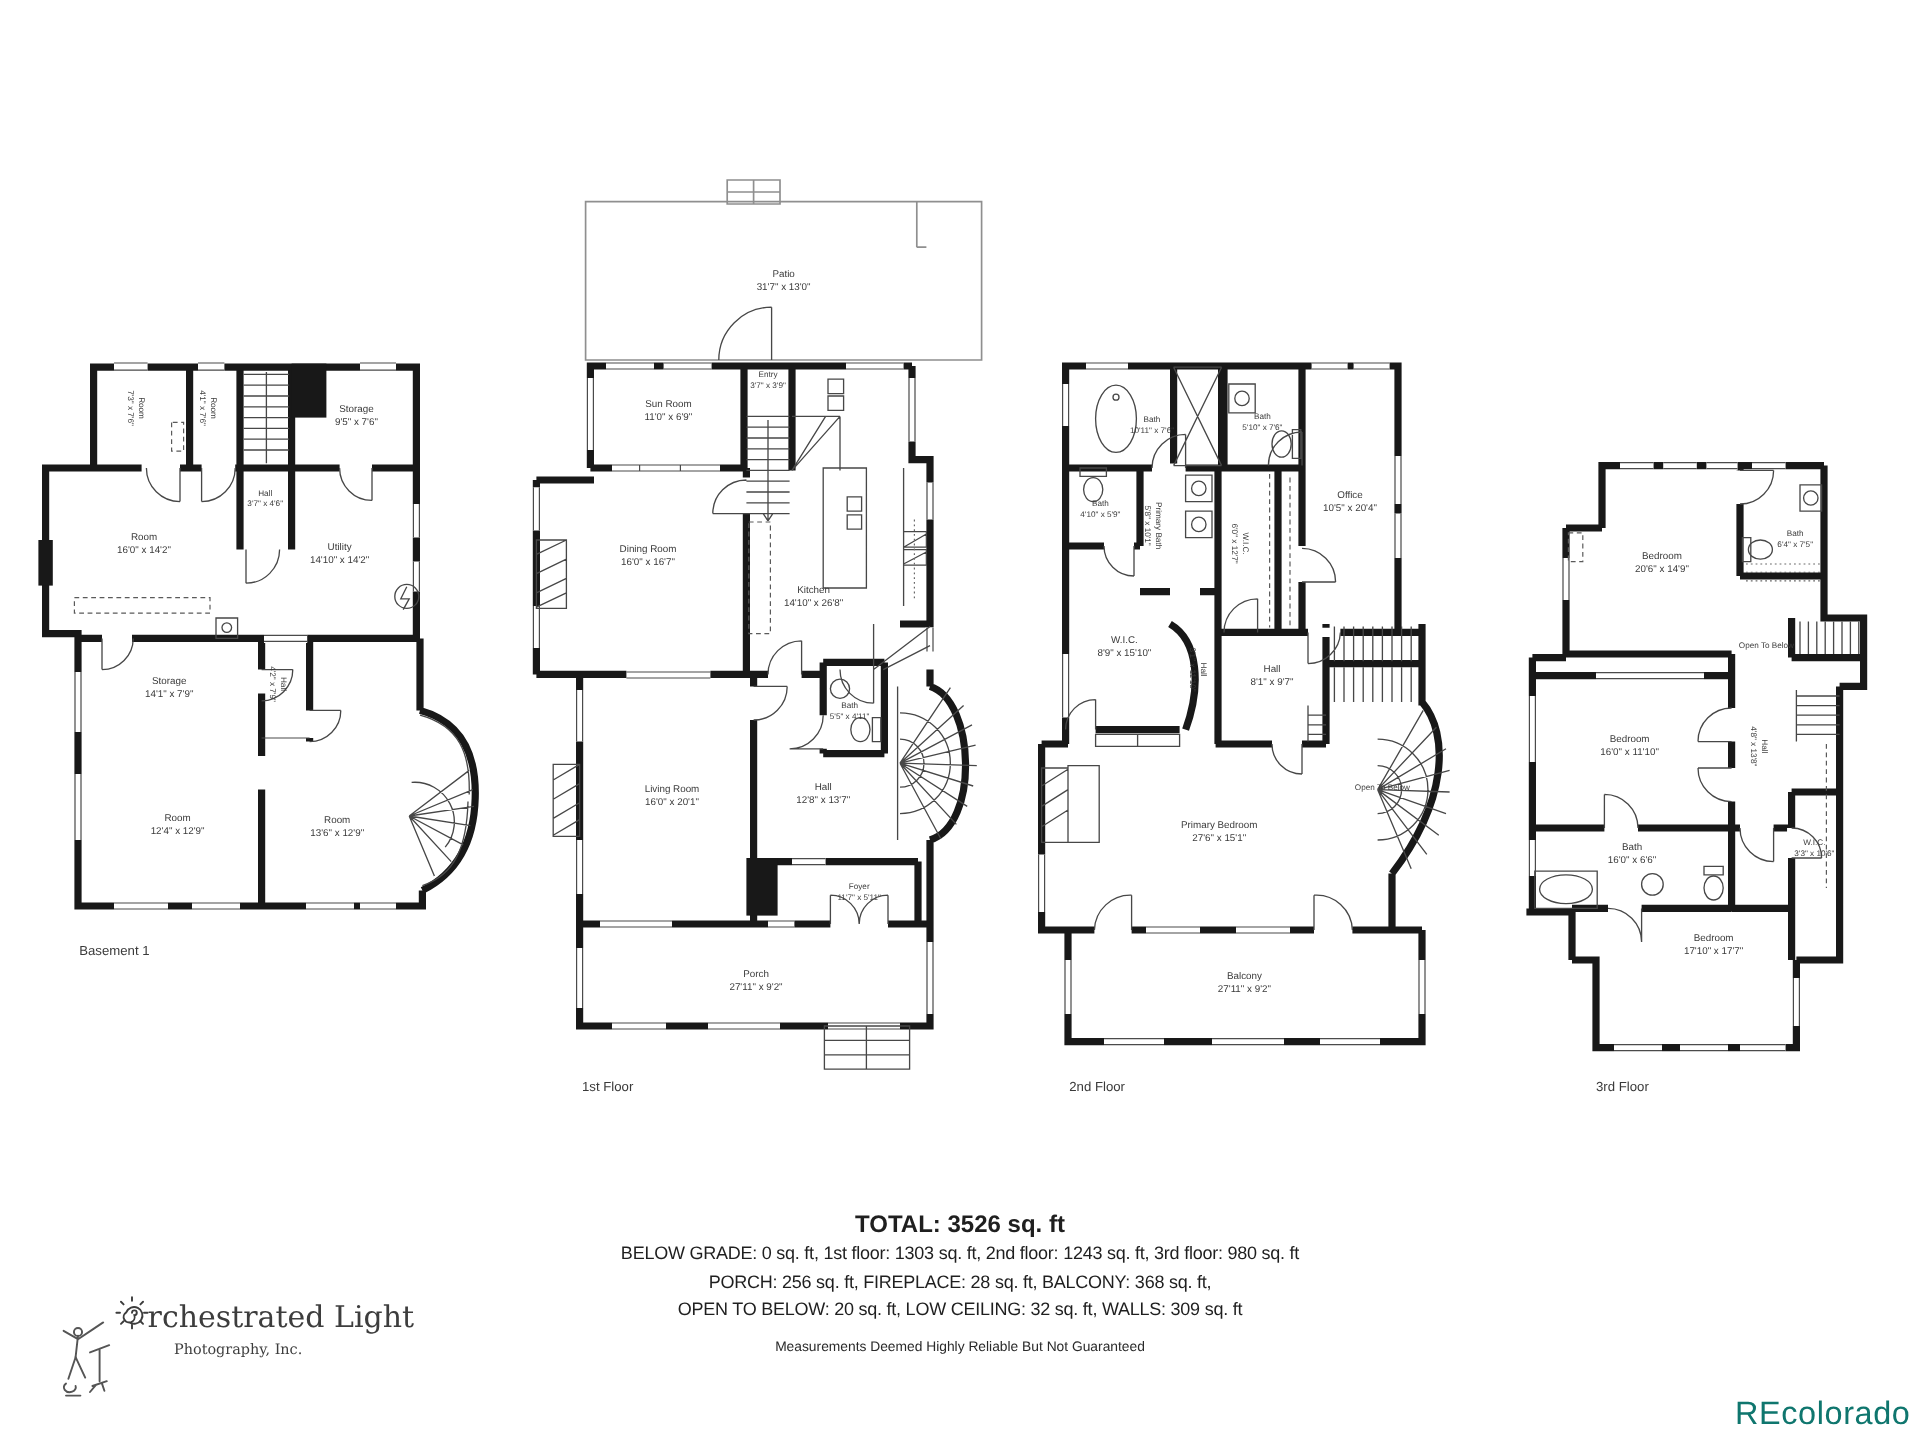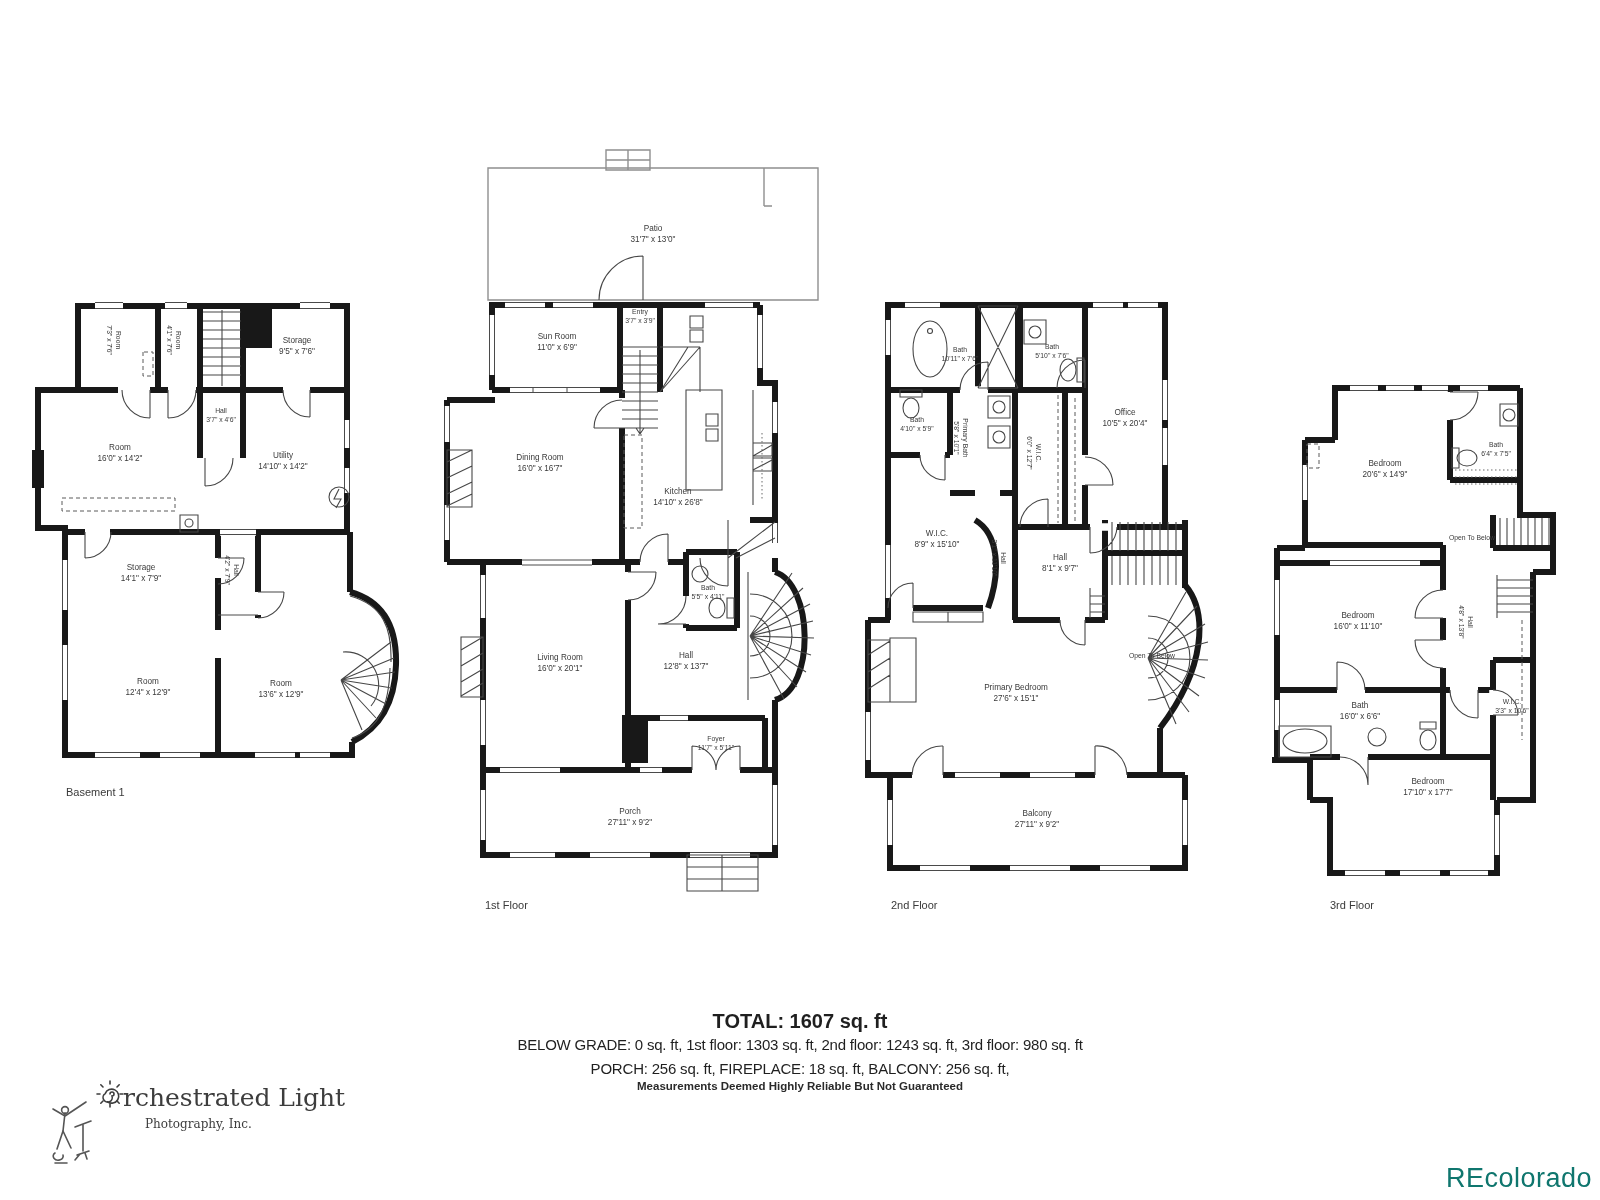--- a/index.html
+++ b/index.html
@@ -15,21 +15,21 @@
   .lt {stroke:#8f8f8f;stroke-width:1.4;fill:none;}
   .dash{stroke:#5a5a5a;stroke-width:1;fill:none;stroke-dasharray:4 3;}
   .dot {stroke:#6a6a6a;stroke-width:1;fill:none;stroke-dasharray:1.5 2.5;}
   .rm {font-family:"Liberation Sans",sans-serif;font-size:8.2px;fill:#3a3a3a;text-anchor:middle;}
   .sm {font-size:6.8px;}
   .fl {font-family:"Liberation Sans",sans-serif;font-size:11px;fill:#3a3a3a;}
   
   #summary{position:absolute;left:0;top:1009px;width:1600px;text-align:center;color:#1f1f1f;}
   #summary .total{font-size:20px;font-weight:bold;line-height:24px;}
   #summary .line{font-size:15px;line-height:23.5px;letter-spacing:-0.2px;}
-  #summary .disclaimer{font-size:11.5px;font-weight:bold;color:#2a2a2a;}
+  #summary .disclaimer{font-size:11.5px;font-weight:normal;margin-top:13px;color:#2a2a2a;}
   
   #logo{position:absolute;left:45px;top:1055px;width:300px;height:120px;color:#3d3d3d;
         font-family:"DejaVu Serif",serif;}
   #logo .l1{position:absolute;left:78px;top:28px;font-size:25px;white-space:nowrap;}
   #logo .l2{position:absolute;left:100px;top:62px;font-size:12px;white-space:nowrap;}
   #logo svg{position:absolute;}
   #sun{left:50px;top:24px;}
   #conductor{left:2px;top:46px;}
   
   #watermark{position:absolute;right:8px;top:1163px;font-size:27px;color:#0f766e;
@@ -343,23 +343,24 @@
       <tspan x="0" dy="0">W.I.C.</tspan><tspan x="0" dy="9">3'3" x 10'6"</tspan></text>
     <text class="rm" transform="translate(1360,708)">
       <tspan x="0" dy="0">Bath</tspan><tspan x="0" dy="11">16'0" x 6'6"</tspan></text>
     <text class="rm" transform="translate(1428,784)">
       <tspan x="0" dy="0">Bedroom</tspan><tspan x="0" dy="11">17'10" x 17'7"</tspan></text>
     <text class="fl" x="1330" y="909">3rd Floor</text>
   </g>
 </svg>
 
 <div id="summary">
-  <div class="total">TOTAL: 1607 sq. ft</div>
+  <div class="total">TOTAL: 3526 sq. ft</div>
   <div class="line">BELOW GRADE: 0 sq. ft, 1st floor: 1303 sq. ft, 2nd floor: 1243 sq. ft, 3rd floor: 980 sq. ft</div>
-  <div class="line">PORCH: 256 sq. ft, FIREPLACE: 18 sq. ft, BALCONY: 256 sq. ft,</div>
+  <div class="line">PORCH: 256 sq. ft, FIREPLACE: 28 sq. ft, BALCONY: 368 sq. ft,</div>
+  <div class="line">OPEN TO BELOW: 20 sq. ft, LOW CEILING: 32 sq. ft, WALLS: 309 sq. ft</div>
   <div class="disclaimer">Measurements Deemed Highly Reliable But Not Guaranteed</div>
 </div>
 
 <div id="logo">
   <svg id="conductor" width="56" height="66" viewBox="0 0 56 66">
     <g stroke="#555" stroke-width="1.6" fill="none" stroke-linecap="round">
       <circle cx="18" cy="9" r="3.4"></circle>
       <path d="M18,12 L16,30 M18,15 L6,8 M18,15 L30,7 M30,7 L39,1"></path>
       <path d="M16,30 L10,48 M16,30 L24,47"></path>
       <path d="M28,26 L44,20 M36,23 L36,50 M30,54 L42,50 M28,59 L33,53 M40,58 L38,52"></path>

